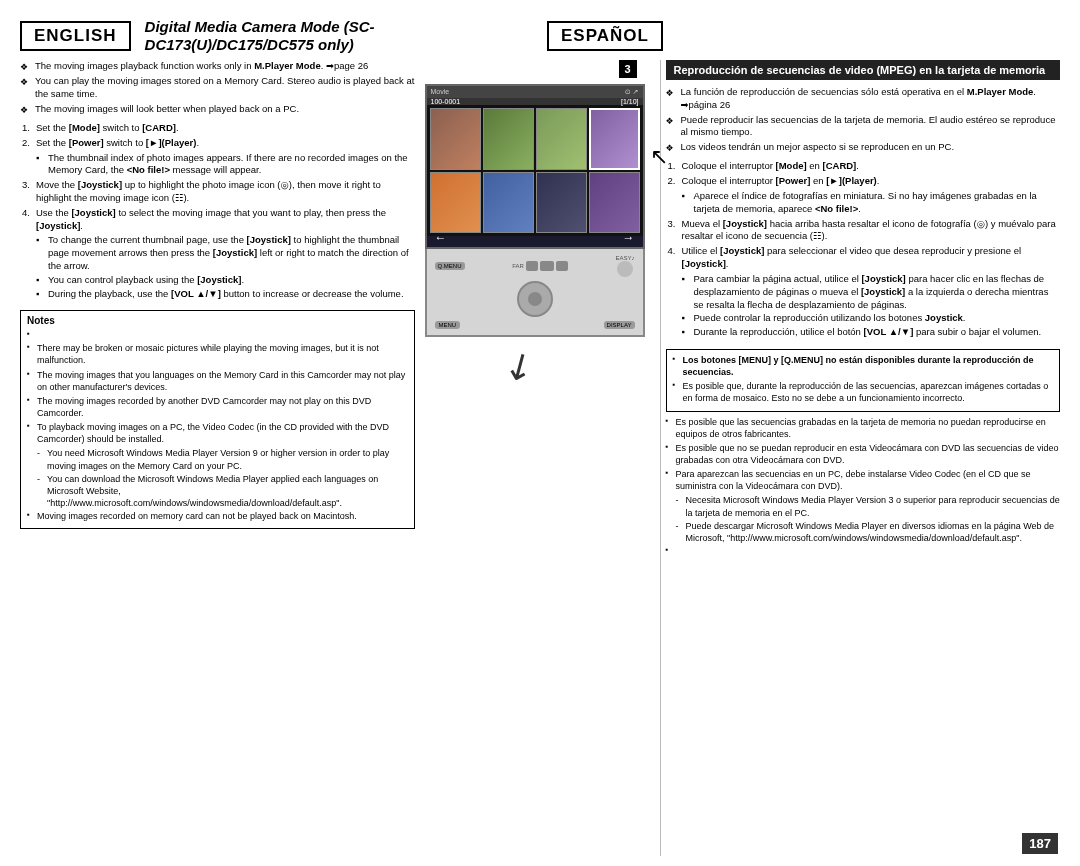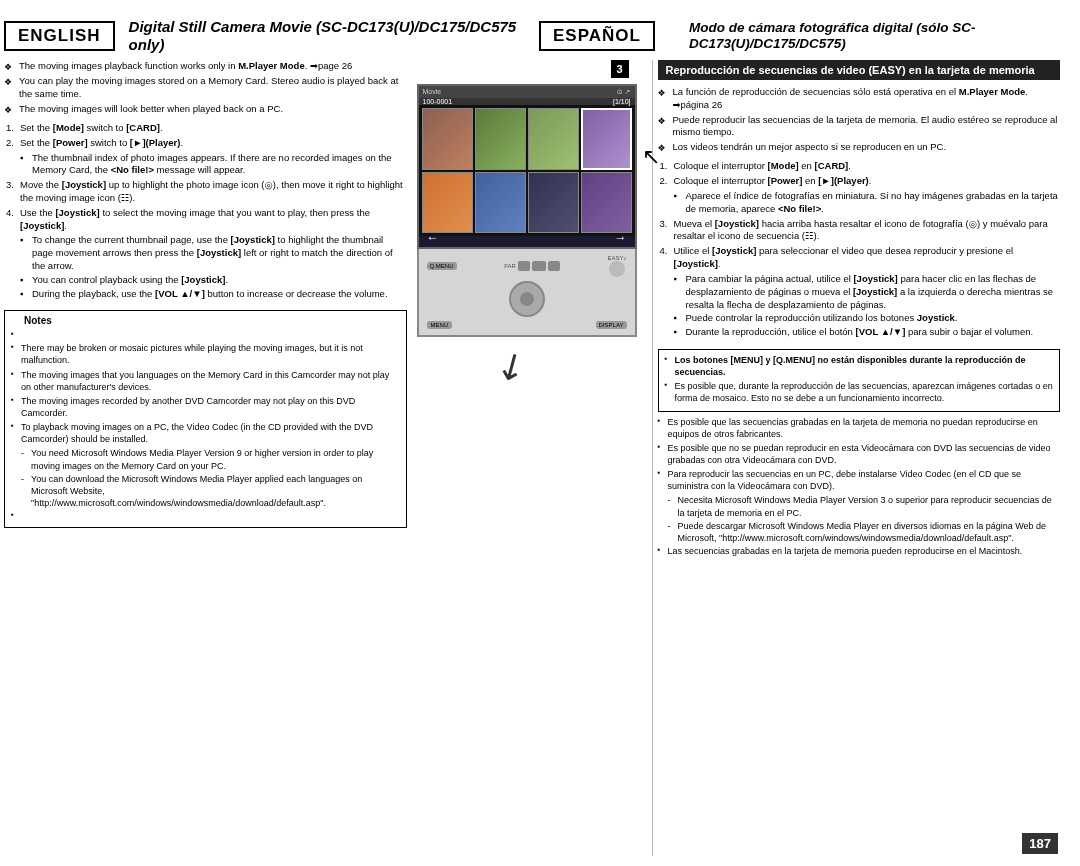--- a/index.html
+++ b/index.html
@@ -8,21 +8,21 @@
       height: 866px;
       background: #fff;
       font-family: Arial, Helvetica, sans-serif;
       font-size: 10px;
       overflow: hidden;
       position: relative;
     }
     .page {
       width: 1080px;
       height: 866px;
-      padding: 18px 20px 10px 4px;
+      padding: 18px 20px 10px 20px;
       display: flex;
       flex-direction: column;
     }
     .lang-badge {
       border: 2.5px solid #000;
       padding: 3px 12px;
       font-size: 17px;
       font-weight: 900;
       letter-spacing: 1px;
       display: inline-block;
@@ -119,21 +119,20 @@
     
     .notes-box {
       border: 1.5px solid #000;
       padding: 4px 6px;
       margin-top: 4px;
     }
     .notes-title {
       font-weight: 900;
       font-size: 10px;
       margin-bottom: 3px;
-      margin-left: 13px;
     }
     .note-item {
       display: flex;
       align-items: flex-start;
       margin-bottom: 2px;
       font-size: 9px;
       line-height: 1.35;
     }
     .note-item .sq {
       min-width: 10px;
@@ -214,25 +213,24 @@
     }
   </style>
 </head>
 <body>
 
 <div class="page">
 
   <div class="top-titles">
     <div class="title-block-left">
       <span class="lang-badge">ENGLISH</span>
-      <span class="title-left">Digital Still Camera Movie (SC-DC173(U)/DC175/DC575 only)</span>
+      <span class="title-left">Digital Media Camera Mode (SC-DC173(U)/DC175/DC575 only)</span>
     </div>
     <div class="title-block-right">
       <span class="lang-badge">ESPAÑOL</span>
-      <span class="title-right">Modo de cámara fotográfica digital (sólo SC-DC173(U)/DC175/DC575)</span>
     </div>
   </div>
 
   <div class="main-area">
 
     <div class="left-content">
 
       <div class="bullet-section">
         <div class="bullet-item">
           <span class="diamond">❖</span>
@@ -313,20 +311,21 @@
             <span class="dash">-</span>
             <span>You need Microsoft Windows Media Player Version 9 or higher version in order to play moving images on the Memory Card on your PC.</span>
           </div>
           <div class="sub-sub-item">
             <span class="dash">-</span>
             <span>You can download the Microsoft Windows Media Player applied each languages on Microsoft Website, "http://www.microsoft.com/windows/windowsmedia/download/default.asp".</span>
           </div>
         </div>
         <div class="note-item">
           <span class="sq">▪</span>
+          <span>Moving images recorded on memory card can not be played back on Macintosh.</span>
         </div>
       </div>
     </div>
 
     <div class="center-col">
 
       <div style="display:flex;align-items:center;margin-bottom:6px;align-self:flex-end;margin-right:10px;">
         <span class="step-badge">3</span>
       </div>
 
@@ -396,21 +395,21 @@
           </div>
         </div>
       </div>
 
       <div style="margin-top:8px;font-size:36px;color:#333;transform:rotate(-30deg);margin-left:-30px;">↙</div>
     </div>
 
     <div class="divider-vertical"></div>
 
     <div class="right-content">
-      <div class="section-header">Reproducción de secuencias de video (EASY) en la tarjeta de memoria</div>
+      <div class="section-header">Reproducción de secuencias de video (MPEG) en la tarjeta de memoria</div>
 
       <div class="bullet-section">
         <div class="bullet-item">
           <span class="diamond">❖</span>
           <span class="text">La función de reproducción de secuencias sólo está operativa en el <strong>M.Player Mode</strong>. ➡página 26</span>
         </div>
         <div class="bullet-item">
           <span class="diamond">❖</span>
           <span class="text">Puede reproducir las secuencias de la tarjeta de memoria. El audio estéreo se reproduce al mismo tiempo.</span>
         </div>
@@ -474,34 +473,33 @@
         <div class="note-item">
           <span class="sq">▪</span>
           <span>Es posible que las secuencias grabadas en la tarjeta de memoria no puedan reproducirse en equipos de otros fabricantes.</span>
         </div>
         <div class="note-item">
           <span class="sq">▪</span>
           <span>Es posible que no se puedan reproducir en esta Videocámara con DVD las secuencias de video grabadas con otra Videocámara con DVD.</span>
         </div>
         <div class="note-item">
           <span class="sq">▪</span>
-          <span>Para reproducir las secuencias en un PC, debe instalarse Video Codec (en el CD que se suministra con la Videocámara con DVD).</span>
+          <span>Para aparezcan las secuencias en un PC, debe instalarse Video Codec (en el CD que se suministra con la Videocámara con DVD).</span>
         </div>
         <div class="sub-sub-list">
           <div class="sub-sub-item">
             <span class="dash">-</span>
             <span>Necesita Microsoft Windows Media Player Version 3 o superior para reproducir secuencias de la tarjeta de memoria en el PC.</span>
           </div>
           <div class="sub-sub-item">
             <span class="dash">-</span>
             <span>Puede descargar Microsoft Windows Media Player en diversos idiomas en la página Web de Microsoft, "http://www.microsoft.com/windows/windowsmedia/download/default.asp".</span>
           </div>
         </div>
         <div class="note-item">
           <span class="sq">▪</span>
-          <span>Las secuencias grabadas en la tarjeta de memoria pueden reproducirse en el Macintosh.</span>
         </div>
       </div>
     </div>
   </div>
 
   <div class="page-num">187</div>
 </div>
 
 </body></html>

